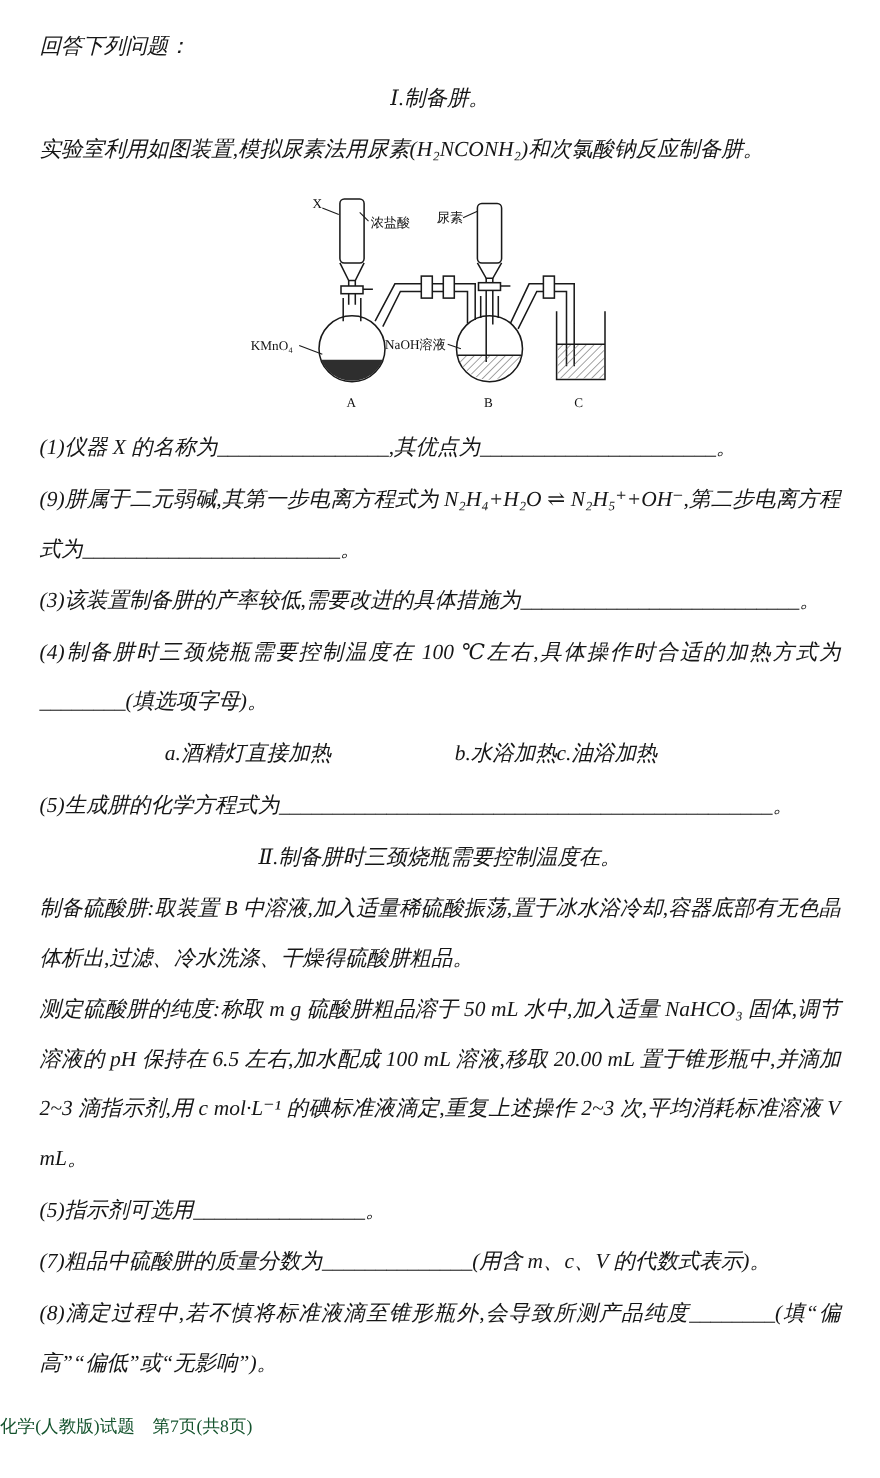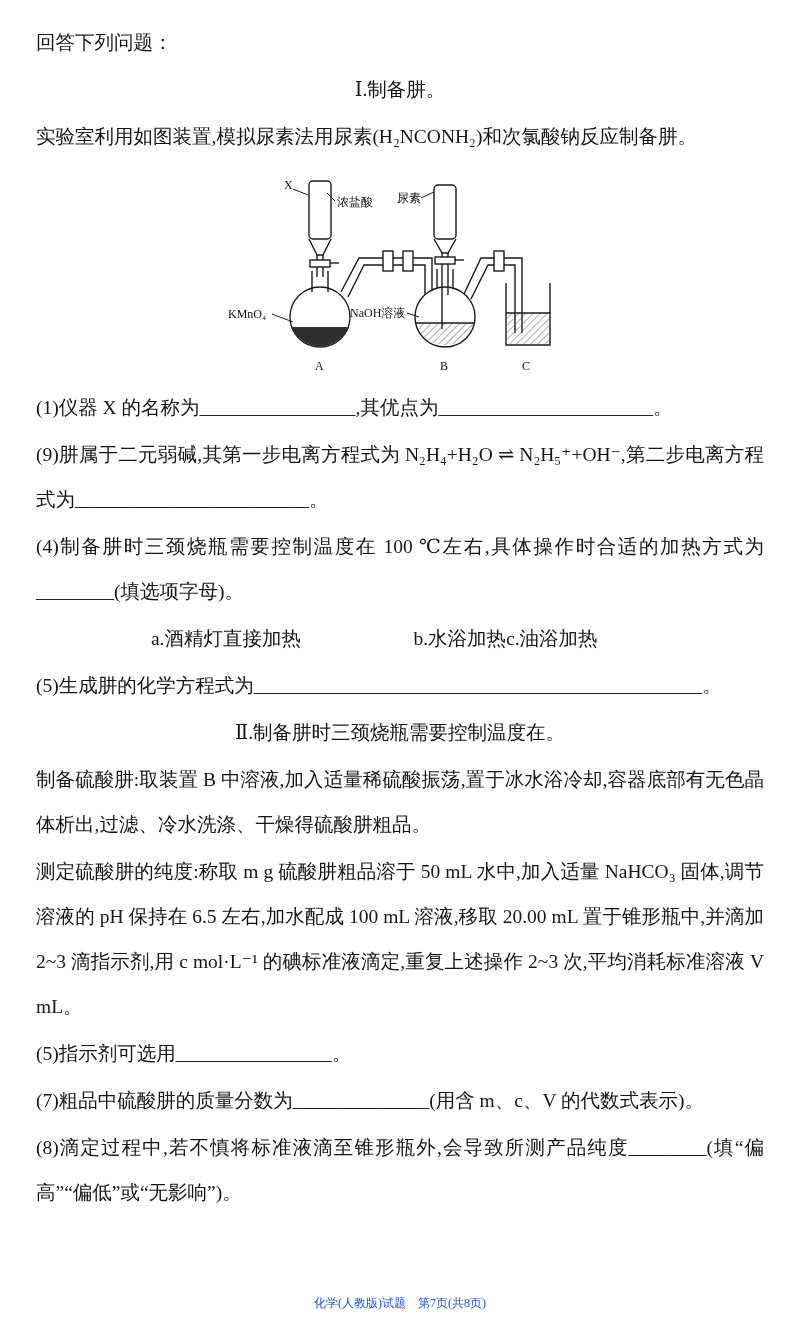--- a/index.html
+++ b/index.html
@@ -5,32 +5,32 @@
   html, body { margin: 0; padding: 0; }
   body {
     width: 800px; height: 1344px;
     background: #ffffff; color: #161616;
     font-family: "Liberation Serif", "DejaVu Serif", serif;
     position: relative; overflow: hidden;
   }
   .page { padding: 20px 36px 0 36px; }
   .line {
     font-size: 19.5px; line-height: 45px;
-    text-align: justify; margin: 0;
+    text-align: justify; margin: 0; font-style: italic;
   }
   .line + .line { margin-top: 2px; }
   .heading { text-align: center; }
   .diagram { width: 400px; margin: 6px auto 8px auto; }
   .diagram svg { display: block; }
   .options { display: flex; text-align: right; }
   .opt-a { width: 265px; }
   .opt-b { width: 205px; }
   .footer {
     position: absolute; left: 0; right: 0; bottom: 20px;
-    text-align: center; font-size: 12px; color: #1d4ed8;
+    text-align: left; font-size: 16px; color: #14532d;
   }
 </style>
 </head>
 <body>
 
 <div class="page">
 
   <p class="line">回答下列问题：</p>
   <p class="line heading">Ⅰ.制备肼。</p>
   <p class="line">实验室利用如图装置,模拟尿素法用尿素(H₂NCONH₂)和次氯酸钠反应制备肼。</p>
@@ -114,20 +114,21 @@
         <text x="150" y="152">NaOH溶液</text>
         <text x="115" y="205">A</text>
         <text x="240" y="205">B</text>
         <text x="322" y="205">C</text>
       </g>
     </svg>
   </div>
 
   <p class="line">(1)仪器 X 的名称为________________,其优点为______________________。</p>
   <p class="line">(9)肼属于二元弱碱,其第一步电离方程式为 N₂H₄+H₂O ⇌ N₂H₅⁺+OH⁻,第二步电离方程式为________________________。</p>
+  <p class="line">(3)该装置制备肼的产率较低,需要改进的具体措施为__________________________。</p>
   <p class="line">(4)制备肼时三颈烧瓶需要控制温度在 100 ℃左右,具体操作时合适的加热方式为________(填选项字母)。</p>
 
   <p class="line options">
     <span class="opt-a">a.酒精灯直接加热</span>
     <span class="opt-b">b.水浴加热</span>
     <span class="opt-c">c.油浴加热</span>
   </p>
 
   <p class="line">(5)生成肼的化学方程式为______________________________________________。</p>
   <p class="line heading">Ⅱ.制备肼时三颈烧瓶需要控制温度在。</p>

